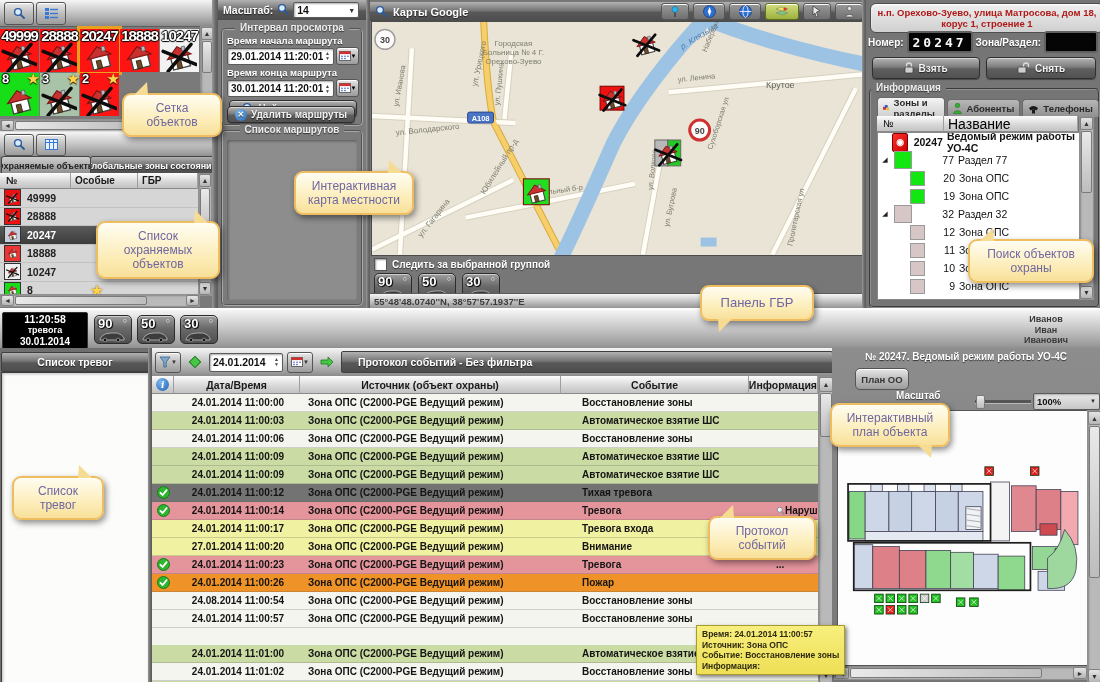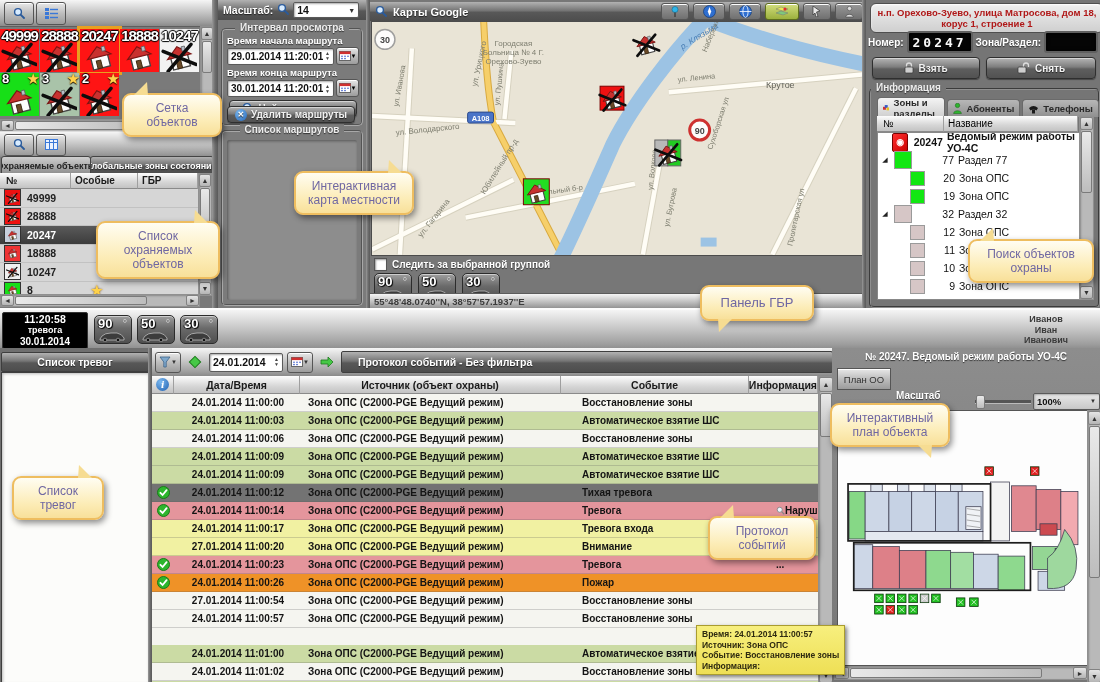--- a/index.html
+++ b/index.html
@@ -614,21 +614,21 @@
         <div class="itab">
             <svg width="11" height="10" viewBox="0 0 11 10">
               <path d="M1,4 Q5.5,0 10,4 L8.5,6.5 Q5.5,4.5 2.5,6.5 Z" fill="#1a1a1a"></path>
               <rect x="4" y="5.5" width="3" height="4" fill="#1a1a1a"></rect>
             </svg>
             <span>Телефоны</span>
           </div>
       </div>
       <div class="abs" style="left:6px;top:26px;width:201px;height:16px;display:flex">
         <div class="phc" style="width:60px;font-size:10px;justify-content:flex-start;padding-left:6px">№</div>
-        <div class="phc" style="flex:1;font-size:10px;justify-content:flex-start;padding-left:4px">Название</div>
+        <div class="phc" style="flex:1;font-size:14px;justify-content:flex-start;padding-left:4px">Название</div>
       </div>
       <div class="abs" id="tree-rows" style="left:6px;top:42px;width:201px;height:166px;background:#fff;overflow:hidden;border:1px solid #888">
           <div class="trow">
             <span style="width: 10px; font-size: 7px; color: rgb(34, 34, 34); text-align: center; margin-left: 2px;"></span>
             <span style="width: 17px; height: 17px; background: linear-gradient(135deg, rgb(255, 48, 48), rgb(204, 0, 0)); border: 1px solid rgb(119, 0, 0); border-radius: 2px; display: inline-flex; align-items: center; justify-content: center; color: rgb(255, 255, 255); font-size: 9px; font-weight: bold;">◉</span>
             <span style="width: 38px; text-align: right; font-weight: bold;">20247</span>
             <span style="font-weight: bold;">Ведомый режим работы УО-4С</span>
           </div>
           <div class="trow">
             <span style="width: 10px; font-size: 7px; color: rgb(34, 34, 34); text-align: center; margin-left: 2px;">◢</span>
@@ -889,21 +889,21 @@
               <path d="M3.4,6.8 L5.6,9 L9.6,4.2" stroke="#fff" stroke-width="1.8" fill="none" stroke-linecap="round"></path>
             </svg>
           </span>
           <span class="pc" style="width: 128px; justify-content: center;">24.01.2014 11:00:26</span>
           <span class="pc" style="width: 268px; padding-left: 6px;">Зона ОПС (C2000-PGE Ведущий режим)</span>
           <span class="pc" style="width: 192px; padding-left: 6px;">Пожар</span>
           <span class="pc" style="flex: 1 1 0%; padding-left: 2px;"></span>
         </div>
         <div class="pr" style="background: rgb(245, 245, 240); border-bottom: 1px solid rgba(90, 90, 90, 0.25);">
           <span class="pc" style="width: 22px; justify-content: center;"></span>
-          <span class="pc" style="width: 128px; justify-content: center;">27.01.2014 11:00:54</span>
+          <span class="pc" style="width: 128px; justify-content: center;">24.08.2014 11:00:54</span>
           <span class="pc" style="width: 268px; padding-left: 6px;">Зона ОПС (C2000-PGE Ведущий режим)</span>
           <span class="pc" style="width: 192px; padding-left: 6px;">Восстановление зоны</span>
           <span class="pc" style="flex: 1 1 0%; padding-left: 2px;"></span>
         </div>
         <div class="pr" style="background: rgb(245, 245, 240); border-bottom: 1px solid rgba(90, 90, 90, 0.25);">
           <span class="pc" style="width: 22px; justify-content: center;"></span>
           <span class="pc" style="width: 128px; justify-content: center;">24.01.2014 11:00:57</span>
           <span class="pc" style="width: 268px; padding-left: 6px;">Зона ОПС (C2000-PGE Ведущий режим)</span>
           <span class="pc" style="width: 192px; padding-left: 6px;">Восстановление зоны</span>
           <span class="pc" style="flex: 1 1 0%; padding-left: 2px;"></span>
@@ -938,21 +938,21 @@
     <div class="tooltip" id="proto-tooltip" style="left:544px;top:277px">
         <div>Время: 24.01.2014 11:00:57</div>
         <div>Источник: Зона ОПС</div>
         <div>Событие: Восстановление зоны</div>
         <div>Информация:</div>
       </div>
   </div>
 
   <div class="abs" id="panel-plan" style="left:832px;top:348px;width:268px;height:334px;background:linear-gradient(#8d8d8d,#767676)">
     <div class="abs" style="left:0;top:3px;width:268px;text-align:center;font-size:10px;font-weight:bold;color:#fff;text-shadow:0 1px 1px #333"><span>№ 20247. Ведомый режим работы УО-4С</span></div>
-    <div class="abs tbtn" style="left:5px;top:20px;width:52px;height:20px;font-size:9.5px;font-weight:normal;color:#333;border-radius:0">
+    <div class="abs tbtn" style="left:23px;top:20px;width:52px;height:20px;font-size:9.5px;font-weight:bold;color:#333;border-radius:5px">
         <span>План ОО</span>
       </div>
     <div class="abs" style="left:64px;top:42px;display:flex;align-items:center;gap:5px">
       <span class="lbl" style="font-size:10px">Масштаб карты</span>
       <span style="position:relative;width:56px;height:12px">
         <span class="abs" style="left:0;top:5px;width:56px;height:3px;background:#555;border-bottom:1px solid #bbb"></span>
         <span class="abs thumb-h" style="left:1px;top:0;width:7px;height:12px"></span>
       </span>
       <span class="inp" style="width:62px;height:15px;font-size:9.5px;background:linear-gradient(#e8e8e8,#c8c8c8)">
           <span>100%</span>

